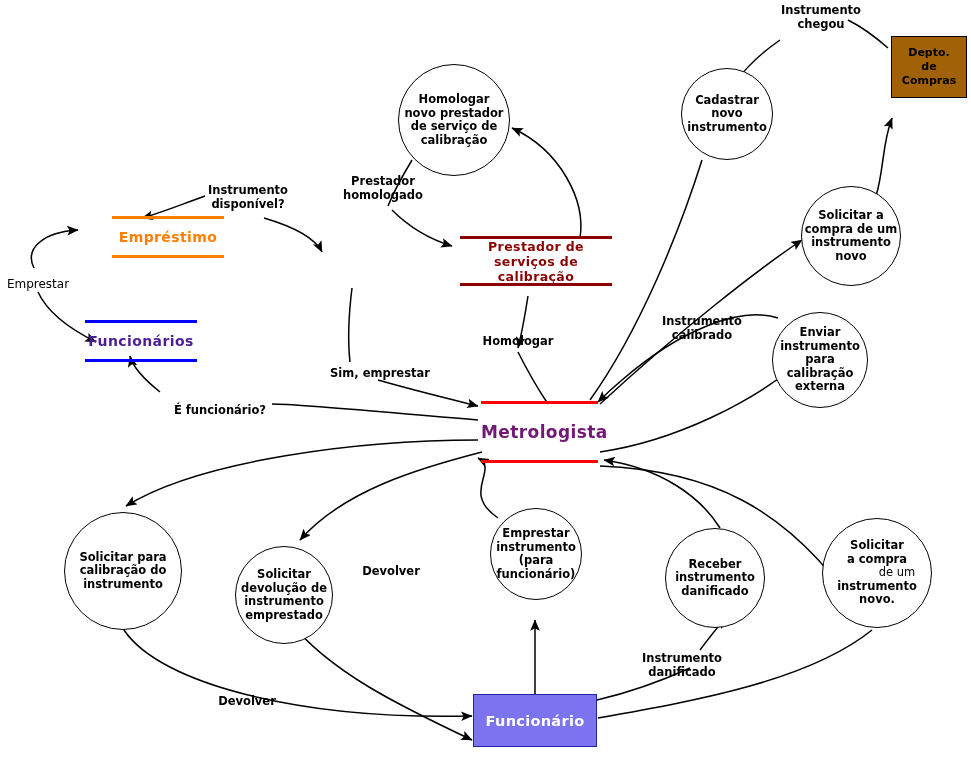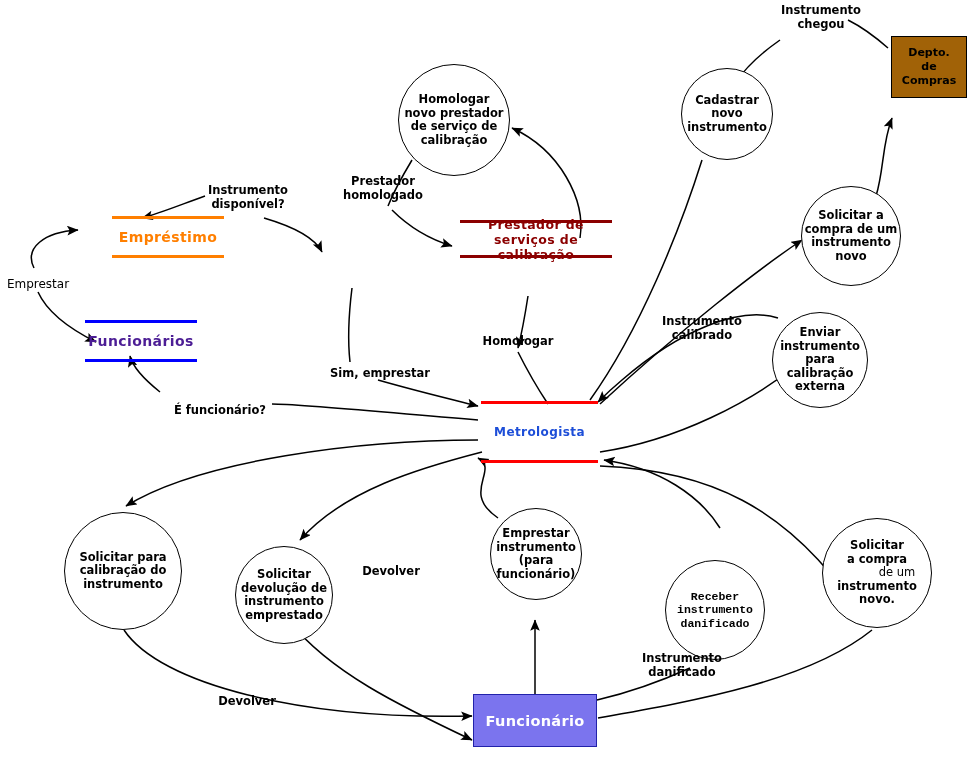--- a/index.html
+++ b/index.html
@@ -18,21 +18,21 @@
   .store .bar.bot{bottom:0;}
   .store .lbl{position:relative;z-index:2;width:100%;}
   .store-emprestimo{color:#FF7F00;}
   .store-emprestimo .bar{background:#FF7F00;}
   .store-funcionarios{color:#4c1d95;}
   .store-funcionarios .bar{background:#0000FF;}
   .store-instrumentos{color:#008080;font-size:14px;}
   .store-instrumentos .bar{background:#008080;}
   .store-prestador{color:#8B0000;font-size:12.5px;line-height:15px;}
   .store-prestador .bar{background:#8B0000;}
-  .store-metrologista{color:#1d4ed8;font-size:12px;}
+  .store-metrologista{color:#701a75;font-size:17px;}
   .store-metrologista .bar{background:#FF0000;height:3.4px;}
   
   .entity{border:1.6px solid #000;font-weight:bold;}
   .ent-compras{background:#a16207;color:#000;font-size:11px;line-height:14px;}
   .ent-funcionario{background:#7B74EE;border-color:#2222AA;color:#ffffff;
                    font-size:14.5px;letter-spacing:.3px;}
   
   .flab{position:absolute;font-weight:bold;font-size:11.5px;line-height:13.5px;
         color:#000;text-align:center;white-space:pre-line;}
   .flab.plain{font-weight:normal;font-size:12px;}
@@ -132,21 +132,21 @@
   </div>
 
   <div class="node proc" style="left:235px;top:546px;width:98px;height:98px;">
     <span>Solicitar<br>devolução de<br>instrumento<br>emprestado</span>
   </div>
 
   <div class="node proc" style="left:490px;top:508px;width:92px;height:92px;">
     <span>Emprestar<br>instrumento<br>(para<br>funcionário)</span>
   </div>
 
-  <div class="node proc" style="left:665px;top:560px;width:100px;height:100px;font-family:Liberation Mono, monospace;">
+  <div class="node proc" style="left:665px;top:528px;width:100px;height:100px;">
     <span>Receber<br>instrumento<br>danificado</span>
   </div>
 
   <div class="node proc" style="left:822px;top:518px;width:110px;height:110px;flex-direction:column;">
     <span>Solicitar</span>
     <span>a compra</span>
     <span class="sub-light">de um</span>
     <span>instrumento</span>
     <span>novo.</span>
   </div>
@@ -157,21 +157,21 @@
     <span class="bar bot"></span>
   </div>
 
   <div class="node store store-funcionarios" style="left:85px;top:320px;width:112px;height:42px;">
     <span class="bar top"></span>
     <span class="lbl">Funcionários</span>
     <span class="bar bot"></span>
   </div>
 
 
-  <div class="node store store-prestador" style="left:460px;top:220px;width:152px;height:38px;">
+  <div class="node store store-prestador" style="left:460px;top:236px;width:152px;height:50px;">
     <span class="bar top"></span>
     <span class="lbl">Prestador de serviços de<br>calibração</span>
     <span class="bar bot"></span>
   </div>
 
   <div class="node store store-metrologista" style="left:481px;top:401px;width:117px;height:62px;">
     <span class="bar top"></span>
     <span class="lbl">Metrologista</span>
     <span class="bar bot"></span>
   </div>

